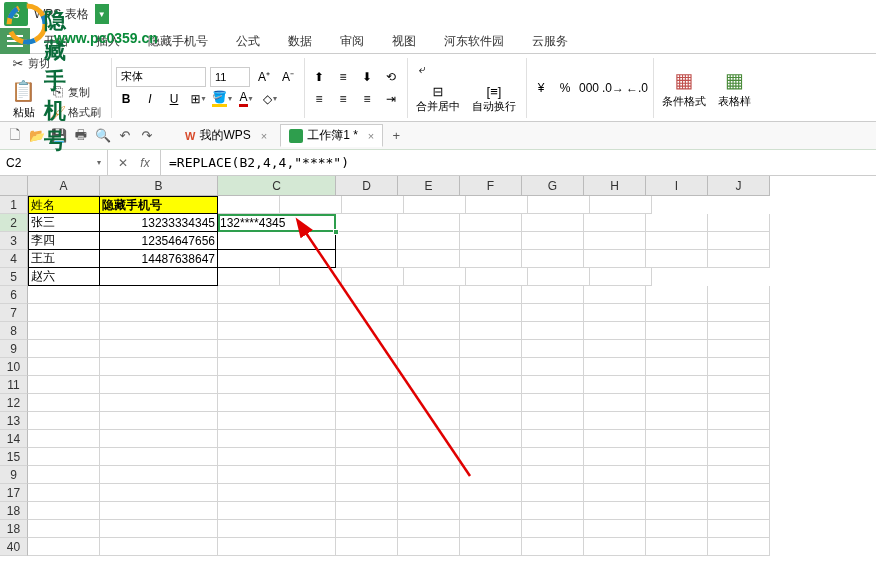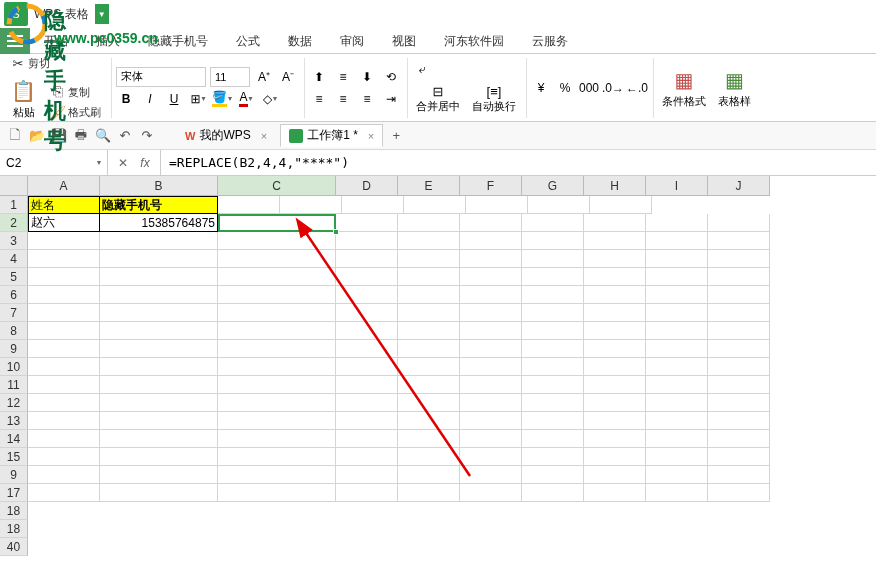--- a/index.html
+++ b/index.html
@@ -298,22 +298,57 @@
         <div class="cell hdr-cell brd-b brd-t brd-r" style="width: 118px; font-weight: bold;">隐藏手机号</div>
         <div class="cell" style="width: 62px;"></div>
         <div class="cell" style="width: 62px;"></div>
         <div class="cell" style="width: 62px;"></div>
         <div class="cell" style="width: 62px;"></div>
         <div class="cell" style="width: 62px;"></div>
         <div class="cell" style="width: 62px;"></div>
         <div class="cell" style="width: 62px;"></div>
       </div>
       <div class="cell-row">
+        <div class="cell brd-b brd-l brd-r" style="width: 72px;">张三</div>
+        <div class="cell num brd-b brd-r" style="width: 118px;">13233334345</div>
+        <div class="cell brd-b brd-r" style="width: 118px;">132****4345</div>
+        <div class="cell" style="width: 62px;"></div>
+        <div class="cell" style="width: 62px;"></div>
+        <div class="cell" style="width: 62px;"></div>
+        <div class="cell" style="width: 62px;"></div>
+        <div class="cell" style="width: 62px;"></div>
+        <div class="cell" style="width: 62px;"></div>
+        <div class="cell" style="width: 62px;"></div>
+      </div>
+      <div class="cell-row">
+        <div class="cell brd-b brd-l brd-r" style="width: 72px;">李四</div>
+        <div class="cell num brd-b brd-r" style="width: 118px;">12354647656</div>
+        <div class="cell brd-b brd-r" style="width: 118px;"></div>
+        <div class="cell" style="width: 62px;"></div>
+        <div class="cell" style="width: 62px;"></div>
+        <div class="cell" style="width: 62px;"></div>
+        <div class="cell" style="width: 62px;"></div>
+        <div class="cell" style="width: 62px;"></div>
+        <div class="cell" style="width: 62px;"></div>
+        <div class="cell" style="width: 62px;"></div>
+      </div>
+      <div class="cell-row">
+        <div class="cell brd-b brd-l brd-r" style="width: 72px;">王五</div>
+        <div class="cell num brd-b brd-r" style="width: 118px;">14487638647</div>
+        <div class="cell brd-b brd-r" style="width: 118px;"></div>
+        <div class="cell" style="width: 62px;"></div>
+        <div class="cell" style="width: 62px;"></div>
+        <div class="cell" style="width: 62px;"></div>
+        <div class="cell" style="width: 62px;"></div>
+        <div class="cell" style="width: 62px;"></div>
+        <div class="cell" style="width: 62px;"></div>
+        <div class="cell" style="width: 62px;"></div>
+      </div>
+      <div class="cell-row">
         <div class="cell brd-b brd-l brd-r" style="width: 72px;">赵六</div>
-        <div class="cell num brd-b brd-r" style="width: 118px;">15385764875</div>
         <div class="cell brd-b brd-r" style="width: 118px;"></div>
         <div class="cell" style="width: 62px;"></div>
         <div class="cell" style="width: 62px;"></div>
         <div class="cell" style="width: 62px;"></div>
         <div class="cell" style="width: 62px;"></div>
         <div class="cell" style="width: 62px;"></div>
         <div class="cell" style="width: 62px;"></div>
         <div class="cell" style="width: 62px;"></div>
       </div>
       <div class="cell-row">

